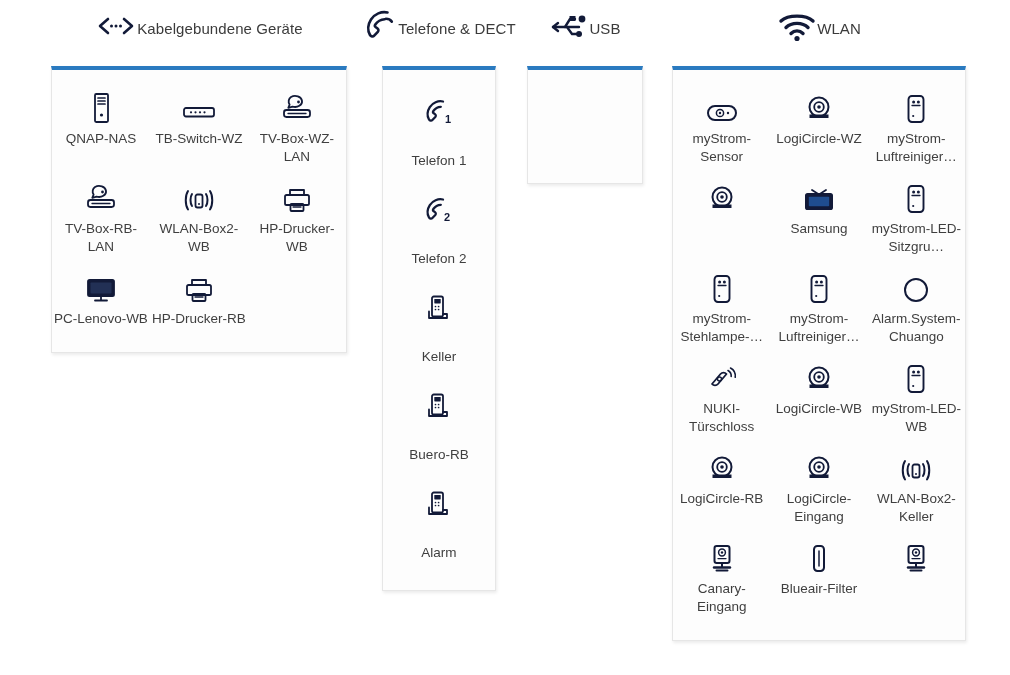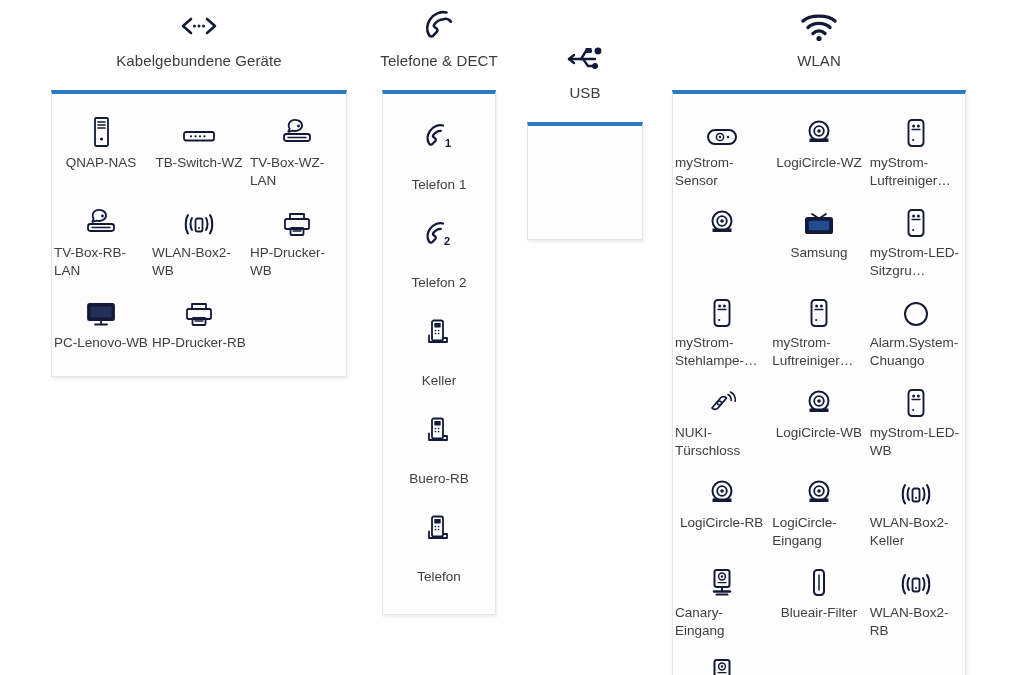--- a/index.html
+++ b/index.html
@@ -23,27 +23,27 @@
     display: flex;
     align-items: flex-start;
   }
   .column {
     display: flex;
     flex-direction: column;
     align-items: center;
   }
   .col-lan   { width: 314px; margin-left: 42px; }
   .col-dect  { width: 122px; margin-left: 22px; }
-  .col-usb   { width: 122px; margin-left: 24px; margin-top: 32px; }
+  .col-usb   { width: 122px; margin-left: 24px; }
   .col-wlan  { width: 302px; margin-left: 22px; }
 
   
   .col-header {
     display: flex;
-    flex-direction: column;
+    flex-direction: row;
     align-items: center;
     padding-top: 6px;
   }
   .col-header-icon {
     height: 40px;
     display: flex;
     align-items: center;
     justify-content: center;
     color: #121a38;
   }
@@ -92,21 +92,21 @@
     align-items: flex-end;
     justify-content: center;
     color: #121a38;
   }
   .tile-icon svg { display: block; }
   .tile-label {
     margin-top: 6px;
     font-size: 13.5px;
     line-height: 18px;
     color: #3f3f3f;
-    text-align: left;
+    text-align: center;
     max-width: 96px;
     word-break: break-word;
     overflow-wrap: break-word;
   }
   .tiles-1 .tile { padding-top: 10px; padding-bottom: 12px; }
   .tiles-1 .tile-label { max-width: 108px; margin-top: 24px; }
   .panel-usb .tiles { padding: 0; }
 </style>
 </head>
 <body>
@@ -283,21 +283,21 @@
                 <svg width="30" height="30" viewBox="0 0 30 30" fill="none" stroke="#121a38" stroke-width="1.7" stroke-linecap="round" stroke-linejoin="round">
                   <rect x="8" y="2.5" width="11" height="20" rx="1.8" stroke-width="1.8"></rect>
                   <rect x="10.3" y="5" width="6.4" height="4.4" rx="0.6" fill="#121a38" stroke="none"></rect>
                   <circle cx="11.5" cy="12.5" r="0.85" fill="#121a38" stroke="none"></circle>
                   <circle cx="14.6" cy="12.5" r="0.85" fill="#121a38" stroke="none"></circle>
                   <circle cx="11.5" cy="15.5" r="0.85" fill="#121a38" stroke="none"></circle>
                   <circle cx="14.6" cy="15.5" r="0.85" fill="#121a38" stroke="none"></circle>
                   <path d="M5 17.5 v6.5 h18 v-4 h-4" stroke-width="1.8"></path>
                 </svg>
               </div>
-              <div class="tile-label">Telefon</div>
+              <div class="tile-label">Alarm</div>
             </div>
           </div>
         </div>
       </div>
       <div class="column col-usb">
         <div class="col-header">
           <div class="col-header-icon">
             <svg width="40" height="28" viewBox="0 0 40 28" fill="none" stroke="#121a38" stroke-width="1.7" stroke-linecap="round" stroke-linejoin="round">
               <path d="M4 15 h26" stroke-width="2.4"></path>
               <path d="M4 15 l5 -4 M4 15 l5 4" stroke-width="2.4"></path>
@@ -513,33 +513,20 @@
               <div class="tile-icon">
                 <svg width="20" height="30" viewBox="0 0 20 30" fill="none" stroke="#121a38" stroke-width="1.7" stroke-linecap="round" stroke-linejoin="round">
                   <rect x="5" y="2" width="10" height="25" rx="3.4" stroke-width="2"></rect>
                   <path d="M10 7 v15" stroke-width="1.5"></path>
                 </svg>
               </div>
               <div class="tile-label">Blueair-Filter</div>
             </div>
             <div class="tile">
               <div class="tile-icon">
-                <svg width="32" height="28" viewBox="0 0 32 28" fill="none" stroke="#121a38" stroke-width="1.7" stroke-linecap="round" stroke-linejoin="round">
-                  <rect x="12.5" y="8.5" width="7" height="13" rx="2" stroke-width="1.8"></rect>
-                  <circle cx="16" cy="18" r="1" fill="#121a38" stroke="none"></circle>
-                  <path d="M9 8 C7 11 7 17 9 20" stroke-width="2"></path>
-                  <path d="M23 8 C25 11 25 17 23 20" stroke-width="2"></path>
-                  <path d="M5 5 C2 9.5 2 19 5 23.5" stroke-width="2"></path>
-                  <path d="M27 5 C30 9.5 30 19 27 23.5" stroke-width="2"></path>
-                </svg>
-              </div>
-              <div class="tile-label">WLAN-Box2-RB</div>
-            </div>
-            <div class="tile">
-              <div class="tile-icon">
                 <svg width="26" height="30" viewBox="0 0 26 30" fill="none" stroke="#121a38" stroke-width="1.7" stroke-linecap="round" stroke-linejoin="round">
                   <rect x="5.5" y="2" width="15" height="17" rx="2.2" stroke-width="2"></rect>
                   <circle cx="13" cy="8.5" r="3.4" stroke-width="1.5"></circle>
                   <circle cx="13" cy="8.5" r="1.2" fill="#121a38" stroke="none"></circle>
                   <path d="M9 14.6 h8" stroke-width="1.4"></path>
                   <path d="M13 19 v4" stroke-width="2"></path>
                   <path d="M5 23.5 h16" stroke-width="2.4"></path>
                   <path d="M7.5 26.5 h11" stroke-width="2"></path>
                 </svg>
               </div>

